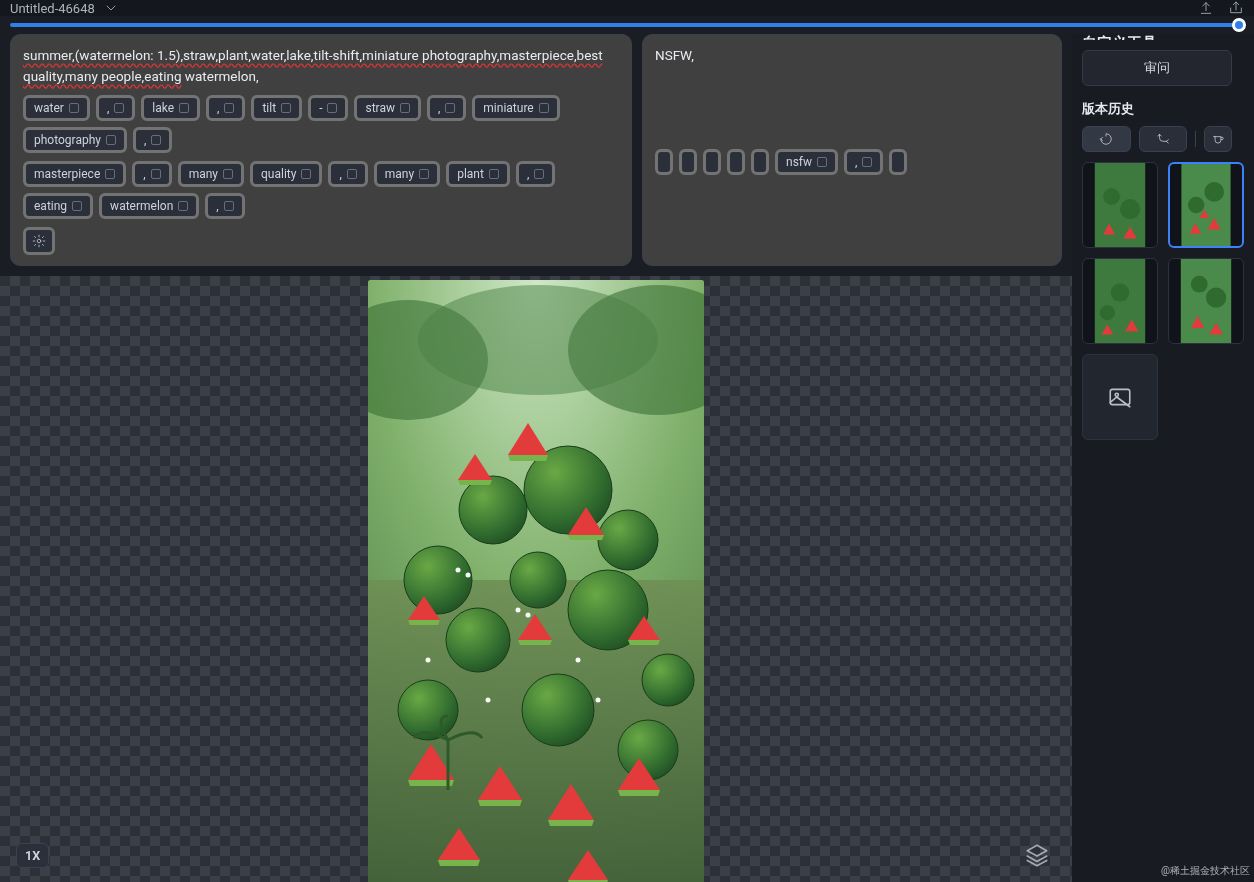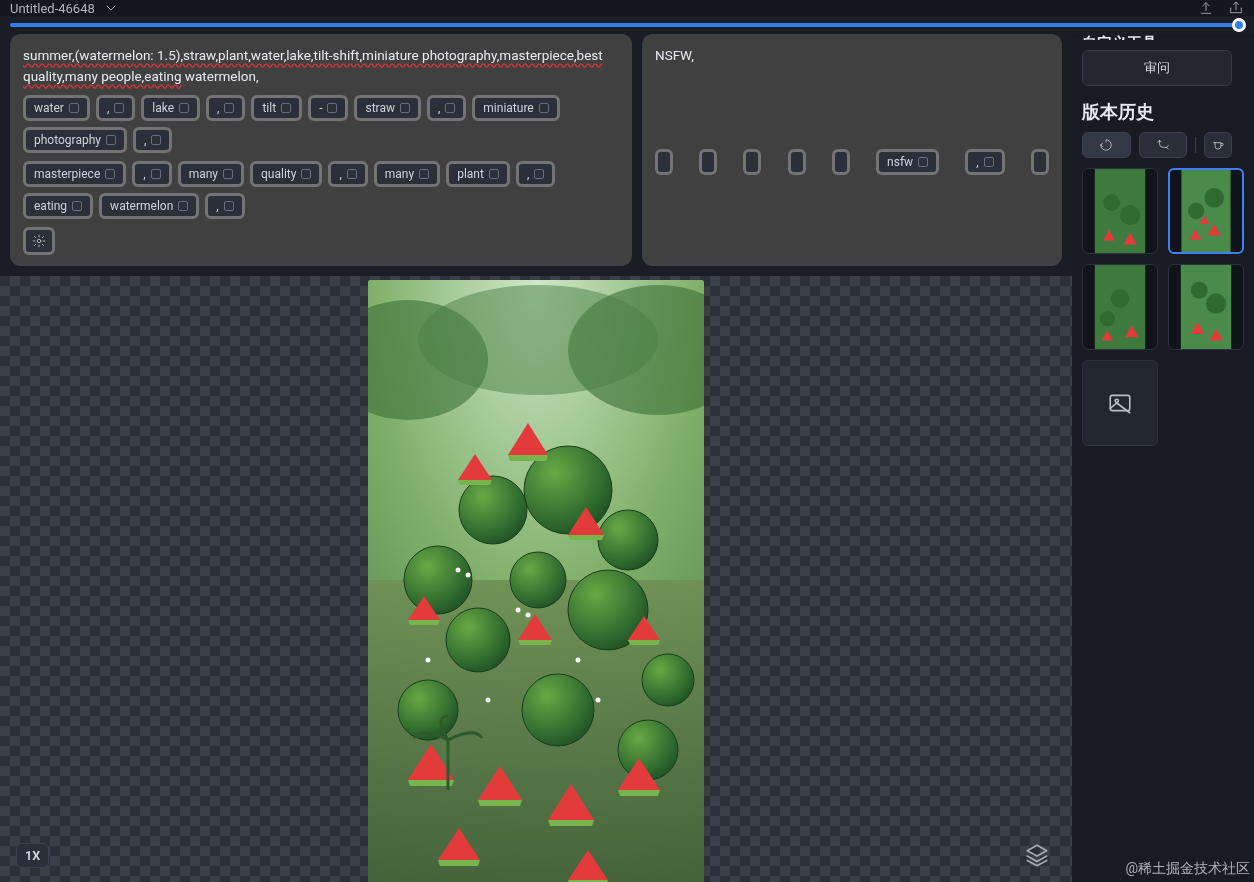--- a/index.html
+++ b/index.html
@@ -58,21 +58,21 @@
 .tag-rows { display:flex; flex-wrap:wrap; gap:6px; }
 .tag {
   background:#2a2f3a; border:3px solid #737373; border-radius:6px;
   font-size:12px; color:#cdd2dd; padding:3px 8px 3px 8px;
   display:inline-flex; align-items:center; gap:5px;
 }
 .tag .t-x { width:10px; height:10px; border:1px solid #666e7e; border-radius:2px; display:inline-block;}
 .tag.icon-only { padding:4px 6px;}
 .tag.icon-only svg { width:14px; height:14px; display:block;}
 .tag.square { padding:4px 6px;}
-.neg-row { display:flex; flex-wrap:wrap; gap:6px;justify-content:space-between;}
+.neg-row { display:flex; flex-wrap:wrap; gap:6px;}
 .canvas-wrap { flex:1; position:relative; overflow:hidden;}
 .checker {
   position:absolute; inset:0;
   background:
     conic-gradient(#3b3f48 25%, #2c3039 0 50%, #3b3f48 0 75%, #2c3039 0) 0 0/20px 20px;
 }
 .gen-image {
   position:absolute; left:50%; top:4px; transform:translateX(-50%);
   width:336px; height:640px; border-radius:2px; overflow:hidden;
   background:#000;
@@ -93,21 +93,21 @@
 }
 .right-top {
   padding:0 22px 0 10px;
 }
 .right-title { font-size:15px; font-weight:700; color:#e6e9ef; height:6px; overflow:hidden;}
 .review-btn {
   margin:10px 0 0 0; padding:8px 0; text-align:center;
   background:#23262f; border:1px solid #353a46; border-radius:6px;
   font-size:13px; color:#d9dde5; cursor:pointer;
 }
-.version-title { margin-top:14px; font-size:18px; font-weight:700; color:#e6e9ef;}
+.version-title { margin-top:14px; font-size:13px; font-weight:700; color:#e6e9ef;}
 .toolbar {
   margin-top:8px; display:flex; align-items:center; gap:8px;
 }
 .tool-btn {
   flex:1; height:26px; background:#2a2e38; border:1px solid #3a4050;
   border-radius:6px; display:flex; align-items:center; justify-content:center;
 }
 .tool-btn.active { background:#333845; }
 .tool-btn svg { width:14px; height:14px; stroke:#cfd3dc;}
 .tool-sep { width:1px; height:16px; background:#3a4050;}
@@ -121,21 +121,21 @@
 }
 .thumb.selected { border:2px solid #3b82f6;}
 .thumb img, .thumb svg { width:100%; height:100%; display:block;}
 .thumb.placeholder {
   display:flex; align-items:center; justify-content:center;
   background:#22262f;
 }
 .thumb.placeholder svg { width:26px; height:26px; stroke:#6b7280;}
 .watermark {
   position:absolute; right:4px; bottom:4px;
-  font-size:14px; color:#c7cbd4; opacity:.85;
+  font-size:10px; color:#c7cbd4; opacity:.85;
   pointer-events:none;
 }
 .icon-stroke { fill:none; stroke:#b8bdc8; stroke-width:1.5; stroke-linecap:round; stroke-linejoin:round;}
 </style>
 </head>
 <body>
 
 <div class="header">
   <div class="header-left">
     <span>Untitled-46648</span>

